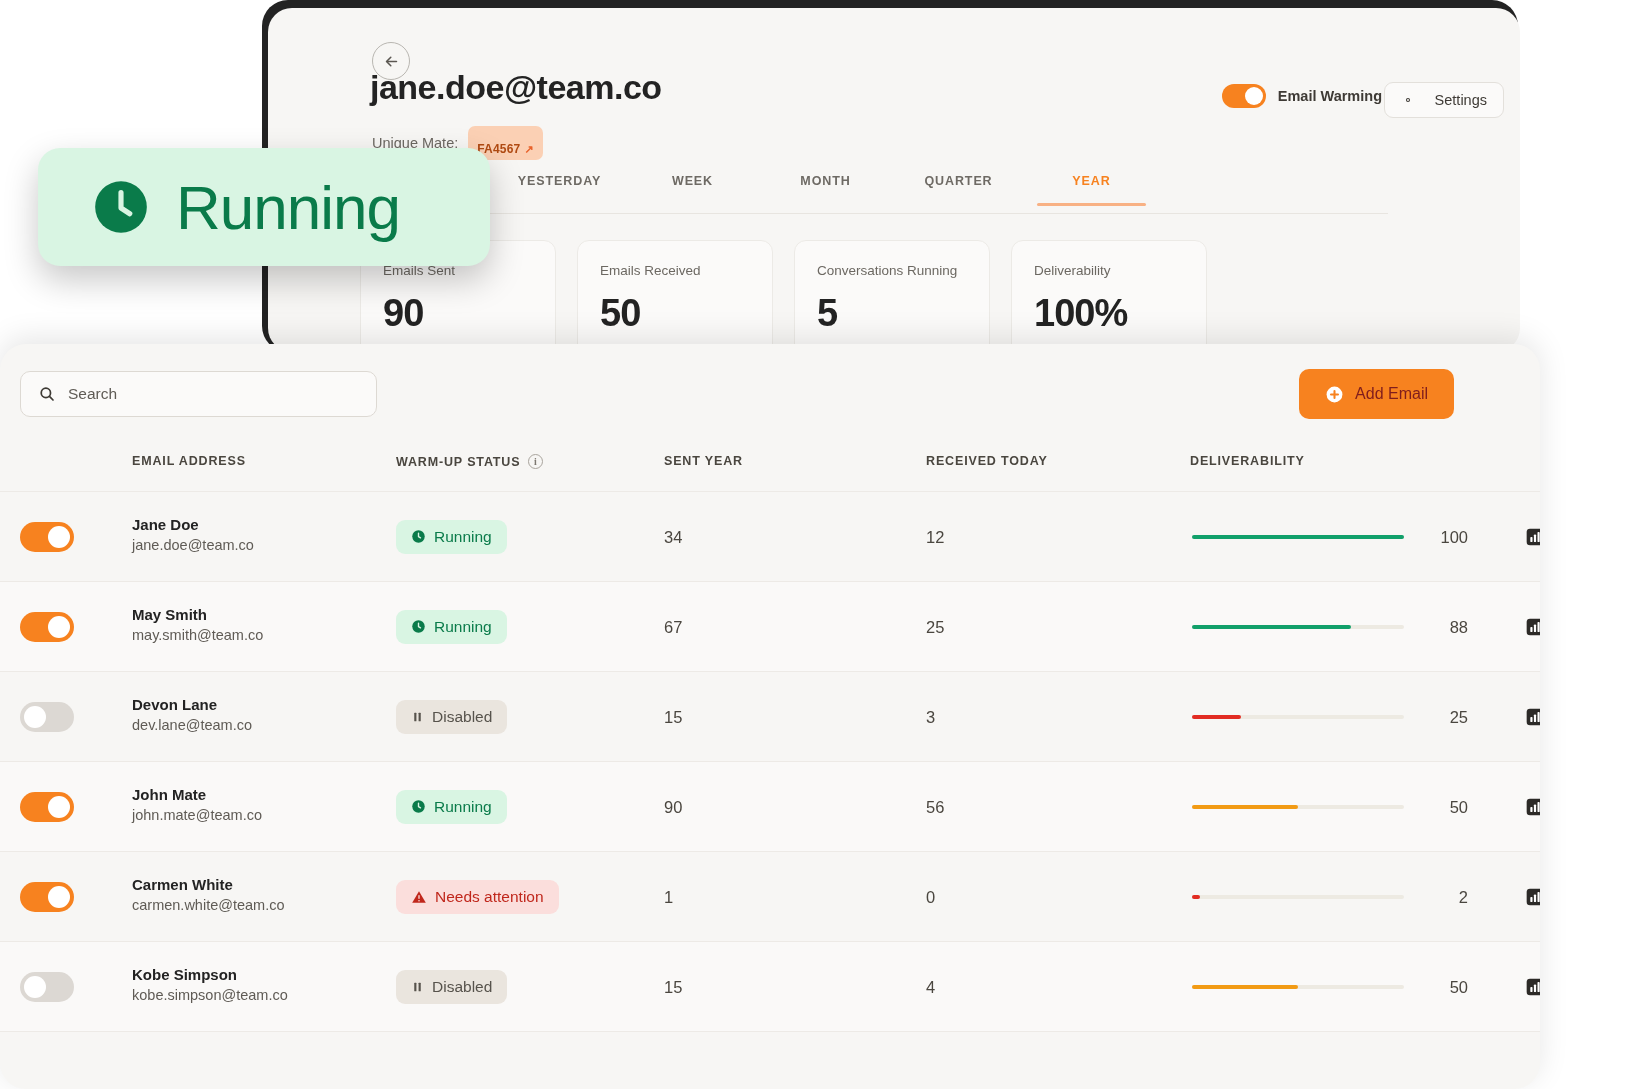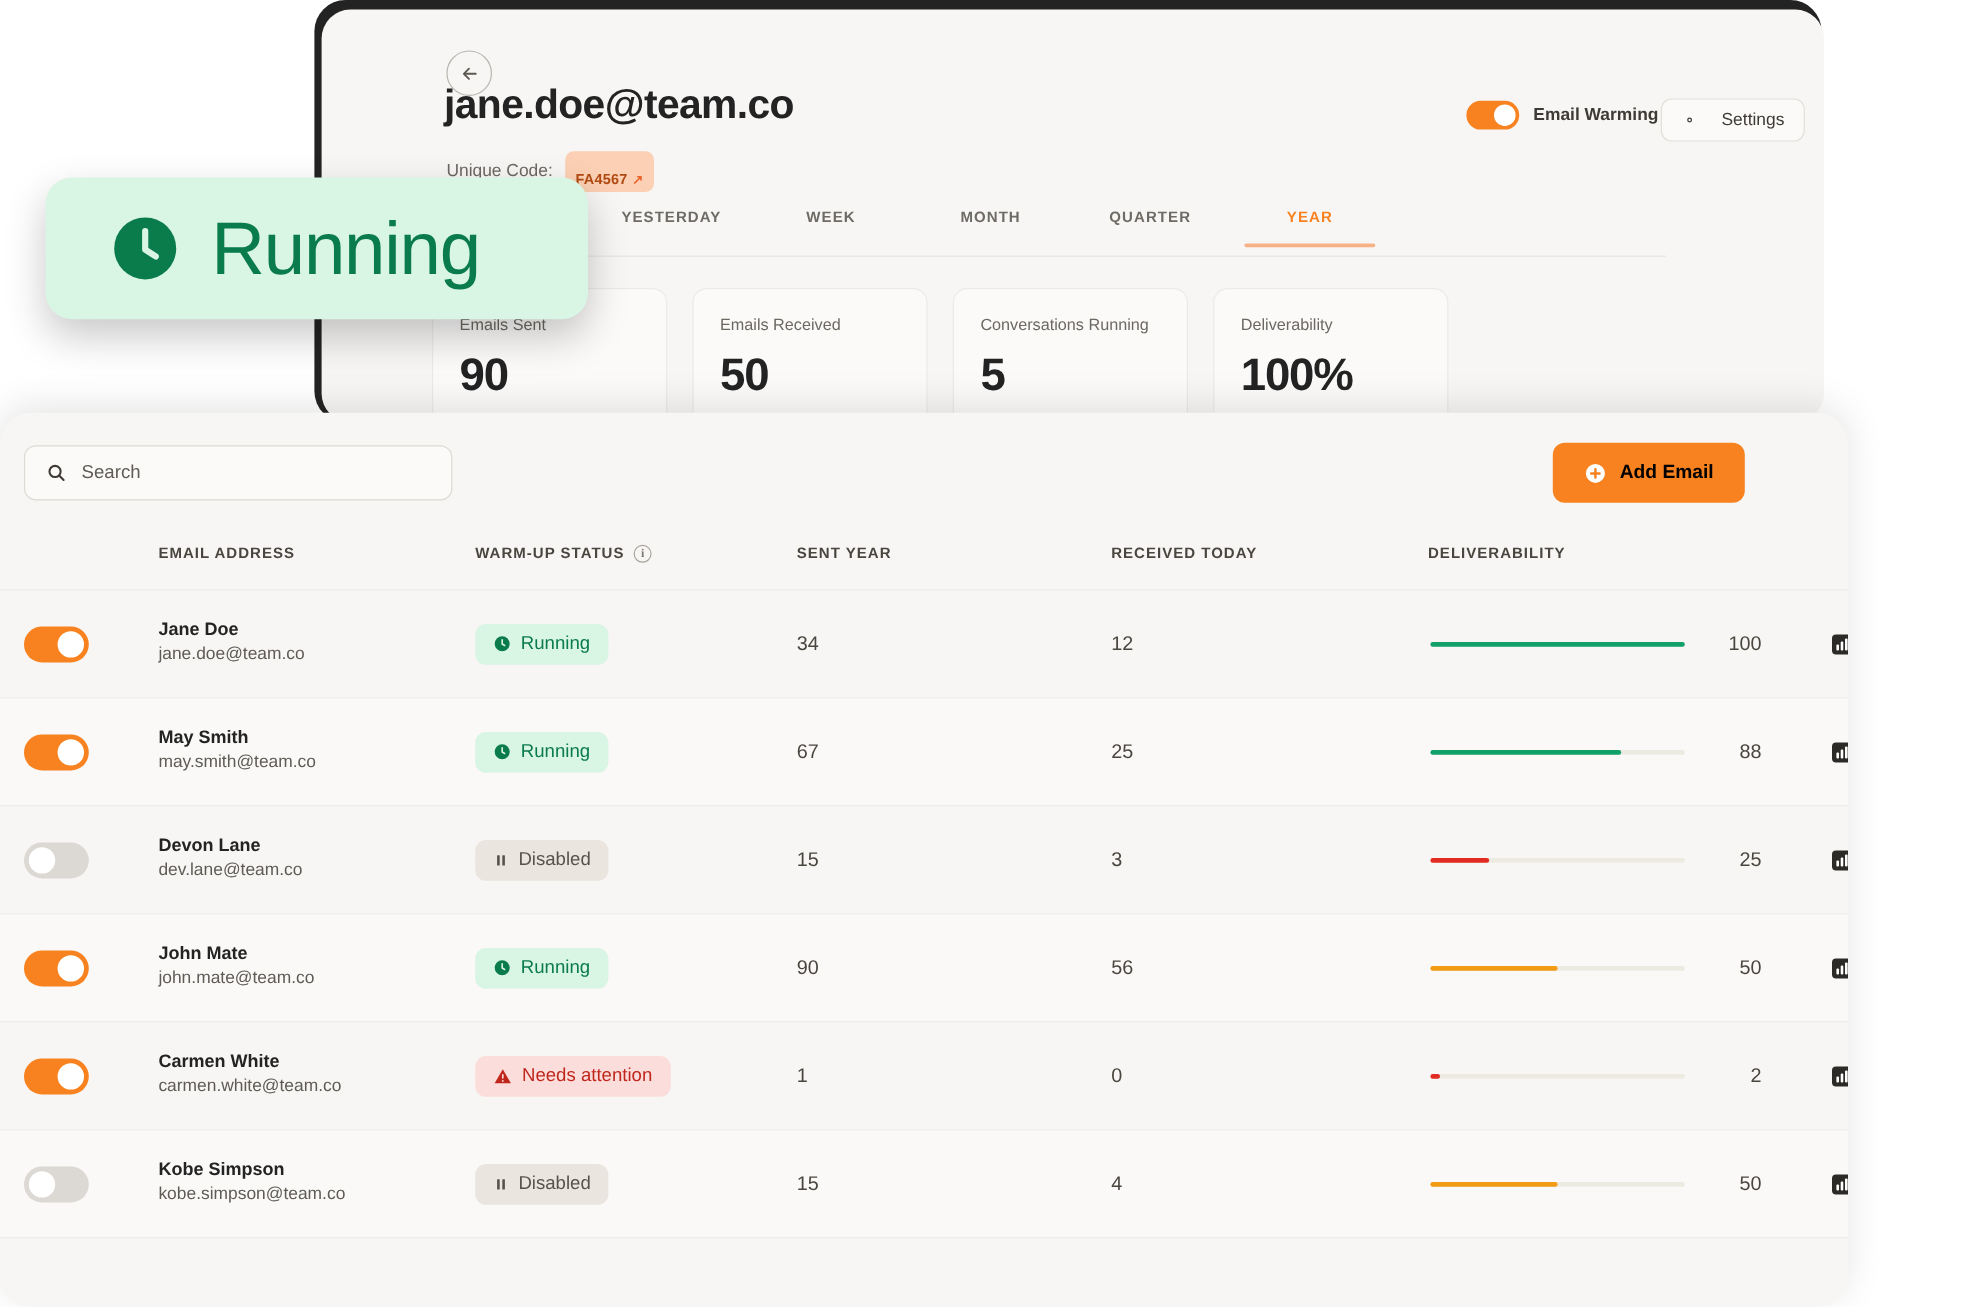--- a/index.html
+++ b/index.html
@@ -141,23 +141,23 @@
     position: absolute; left: 20px; top: 27px;
     width: 357px; height: 46px;
     background: #fbfaf9; border: 1px solid #ddd9d3;
     border-radius: 10px;
     display: flex; align-items: center; gap: 12px; padding-left: 17px;
   }
   .search-box .ph { font-size: 15.5px; color: #5f5b55; }
   .add-email-btn {
     position: absolute; right: 86px; top: 25px;
     height: 50px; padding: 0 26px;
-    background: #f7821f; color: #000000;
+    background: #f7821f; color: #7f1d1d;
     border: none; border-radius: 10px;
-    font-size: 16px; font-weight: 700;
+    font-size: 16px; font-weight: 400;
     display: flex; align-items: center; gap: 11px;
   }
 
   .col-head {
     position: absolute; left: 0; top: 96px; width: 100%; height: 52px;
     border-bottom: 1px solid #edeae6;
   }
   .col-head .h {
     position: absolute; top: 14px;
     font-size: 12.5px; font-weight: 700; letter-spacing: .85px; color: #4a463f;
@@ -234,21 +234,21 @@
     <div class="back-btn">
       <svg width="17" height="17" viewBox="0 0 24 24" fill="none" stroke="currentColor" stroke-width="2.2" stroke-linecap="round" stroke-linejoin="round">
         <line x1="19" y1="12" x2="6" y2="12"></line>
           <polyline points="11 6 5 12 11 18"></polyline>
       </svg>
     </div>
 
     <div class="panel-title">jane.doe@team.co</div>
 
     <div class="unique-row">
-      <span class="unique-label">Unique Code:</span>
+      <span class="unique-label">Unique Mate:</span>
       <span class="unique-chip">
         <span>FA4567</span>
         <span class="chip-arrow">↗</span>
       </span>
     </div>
 
     <div class="warm-toggle-wrap">
       <div class="pill-toggle">
           <div class="knob"></div>
         </div>

